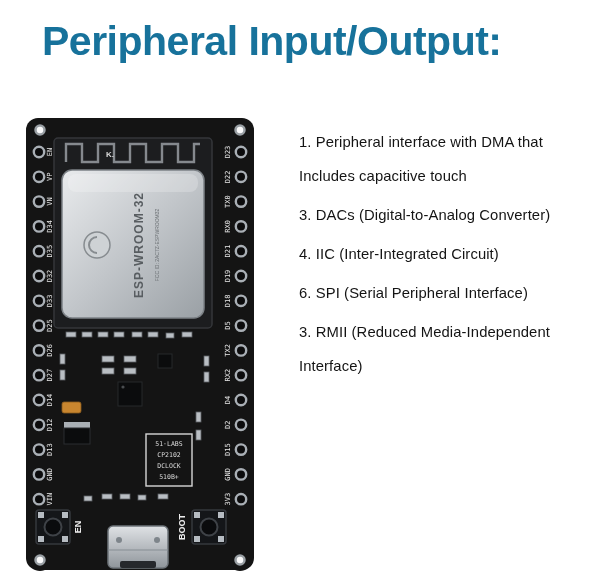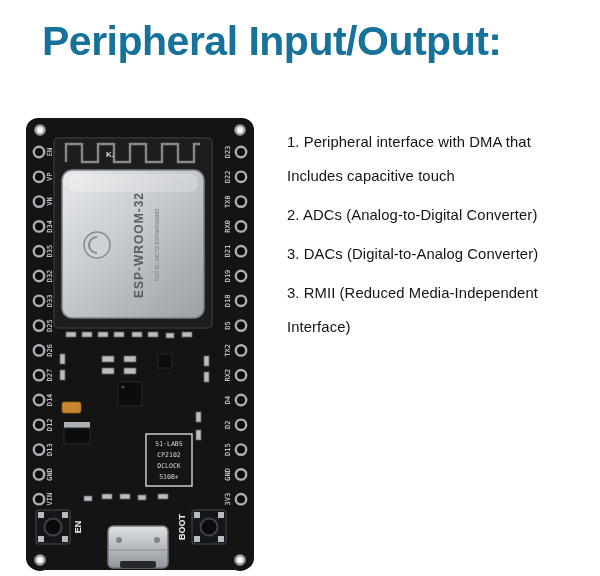--- a/index.html
+++ b/index.html
@@ -7,21 +7,21 @@
     width:600px;height:576px;position:relative;background:#ffffff;
     font-family:"Liberation Sans",sans-serif;overflow:hidden;
   }
   .title{
     position:absolute;top:2px;left:26px;margin:16px;
     font-size:41px;font-weight:800;letter-spacing:-0.5px;
     color:var(--c-title,#17729b);white-space:nowrap;
   }
   .features{position:absolute;left:287px;top:125px;width:303px;}
   .features p{
-    margin:0 0 5px;font-size:14.8px;line-height:34px;color:#141414;
+    margin:0 12px 5px;font-size:14.8px;line-height:34px;color:#141414;
     letter-spacing:0.1px;
   }
   .board{position:absolute;left:6px;top:116px;}
   
   .pcb{fill:var(--c-pcb,#141414);}
   .mount-hole{fill:#fafafa;stroke:#9aa0a5;stroke-width:2.5px;}
   .pinhole{fill:#0b0b0c;stroke:#a9afb5;stroke-width:2.4px;}
   .pinlabel{fill:#e8e8e8;font:7px "DejaVu Sans Mono",monospace;dominant-baseline:central;}
   .shield-title{font:bold 12px "Liberation Sans",sans-serif;fill:#585d61;letter-spacing:1px;}
   .shield-sub{font:5px "Liberation Sans",sans-serif;fill:#6a6f73;}
@@ -31,22 +31,23 @@
   .smd{fill:#b9bec3;stroke:#5c6065;stroke-width:0.8px;}
   .orange{fill:var(--c-accent,#c9862f);stroke:#8a5a1c;stroke-width:0.8px;}
 </style>
 </head>
 <body>
 
 <h1 class="title">Peripheral Input/Output:</h1>
 
 <div class="features">
   <p>1. Peripheral interface with DMA that Includes capacitive touch</p>
-  <p>2. ADCs (Analog-to-Digital Converter)</p>
   <p>3. DACs (Digital-to-Analog Converter)</p>
+  <p>4. IIC (Inter-Integrated Circuit)</p>
+  <p>6. SPI (Serial Peripheral Interface)</p>
   <p>3. RMII (Reduced Media-Independent Interface)</p>
 </div>
 
 <svg class="board" width="268" height="458" viewBox="0 0 268 458" xmlns="http://www.w3.org/2000/svg">
   <defs>
     <linearGradient id="metal" x1="0" y1="0" x2="1" y2="1">
       <stop offset="0" stop-color="#e9ebed"></stop>
       <stop offset="0.5" stop-color="#c2c6ca"></stop>
       <stop offset="1" stop-color="#9aa0a5"></stop>
     </linearGradient>

